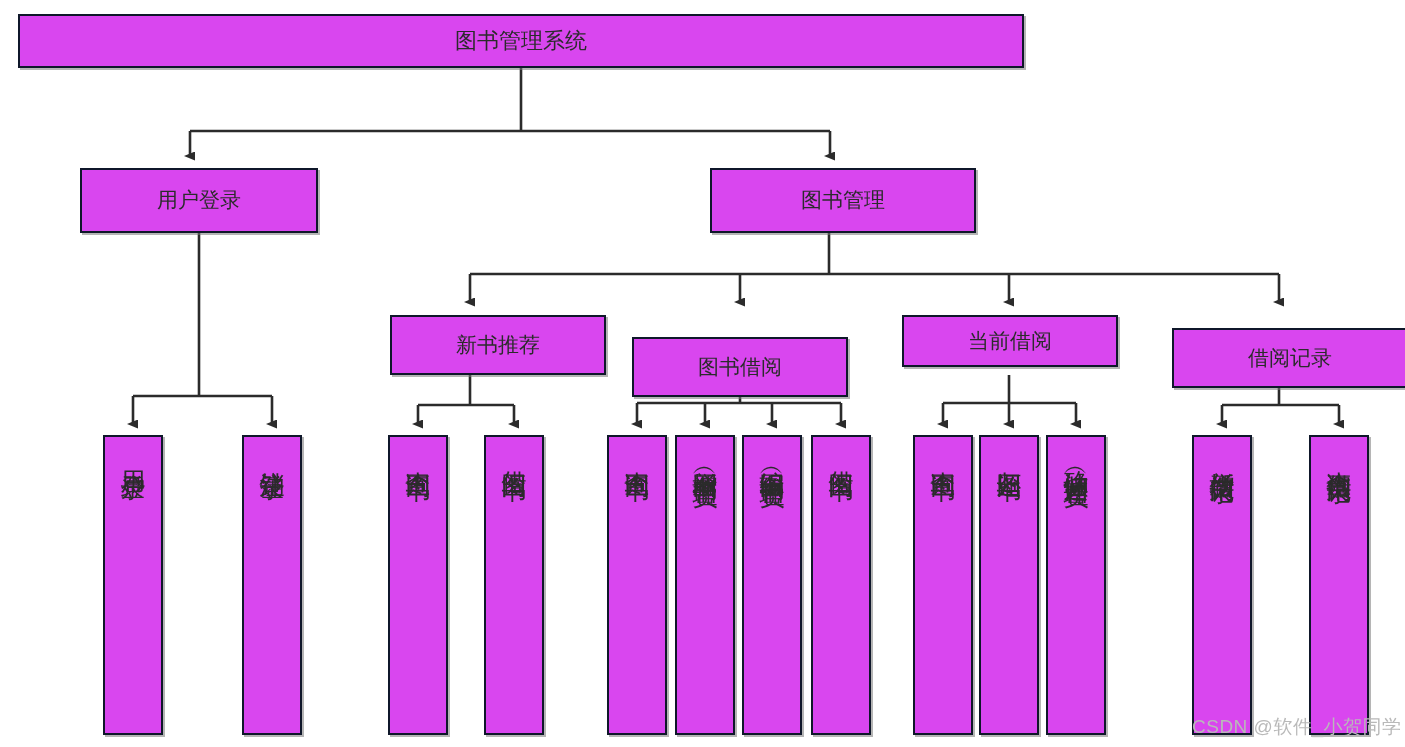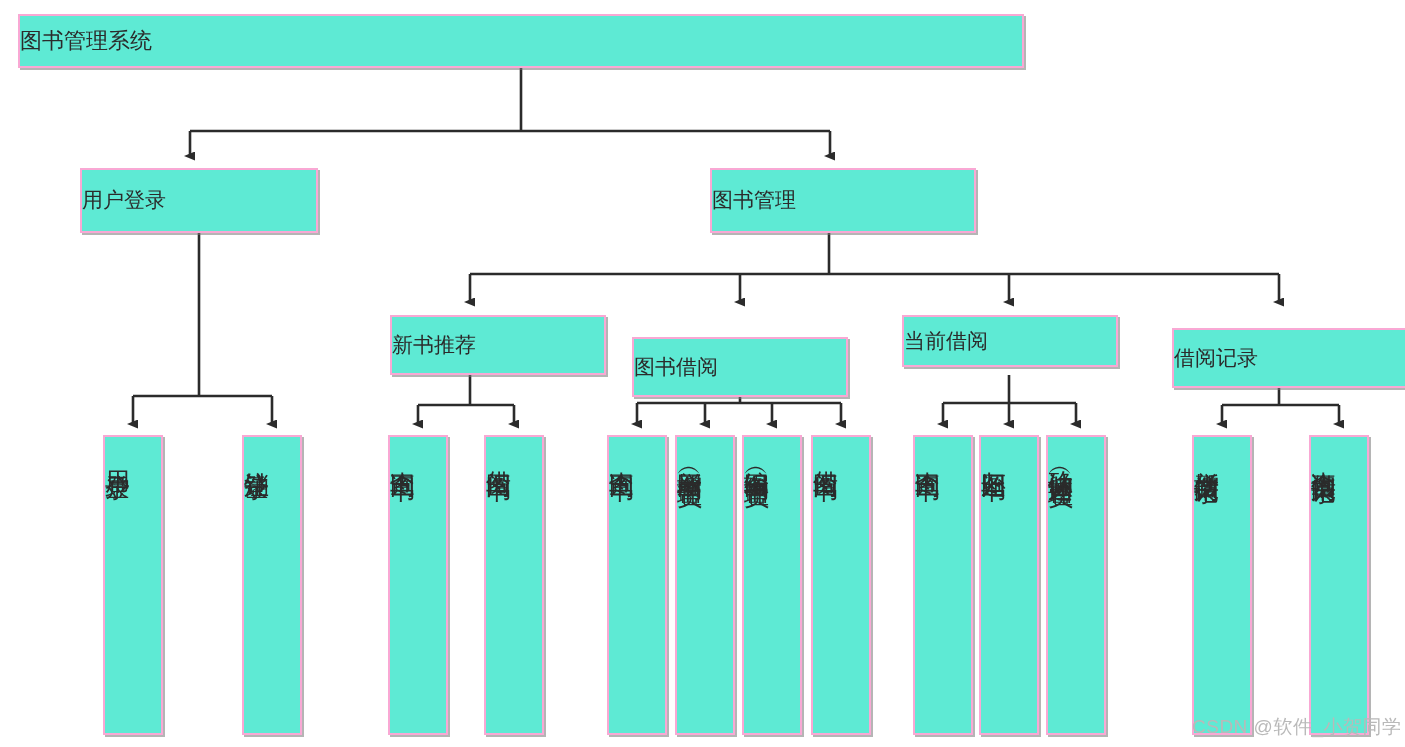--- a/index.html
+++ b/index.html
@@ -20,25 +20,25 @@
   #wires {
     position: absolute;
     left: 0;
     top: 0;
     width: 1405px;
     height: 747px;
   }
   .node {
     position: absolute;
     box-sizing: border-box;
-    background: #5eead4;
-    border: 2px solid #f9a8d4;
+    background: #d946ef;
+    border: 2px solid #0f172a;
     display: flex;
     align-items: center;
-    justify-content: flex-start;
+    justify-content: center;
     box-shadow: 2px 2px 0 rgba(120,120,120,0.55);
     z-index: 2;
   }
   .node .label {
     color: #2b2b2b;
     line-height: 1.18;
     text-align: center;
     white-space: nowrap;
   }
   .node.horizontal .label {

